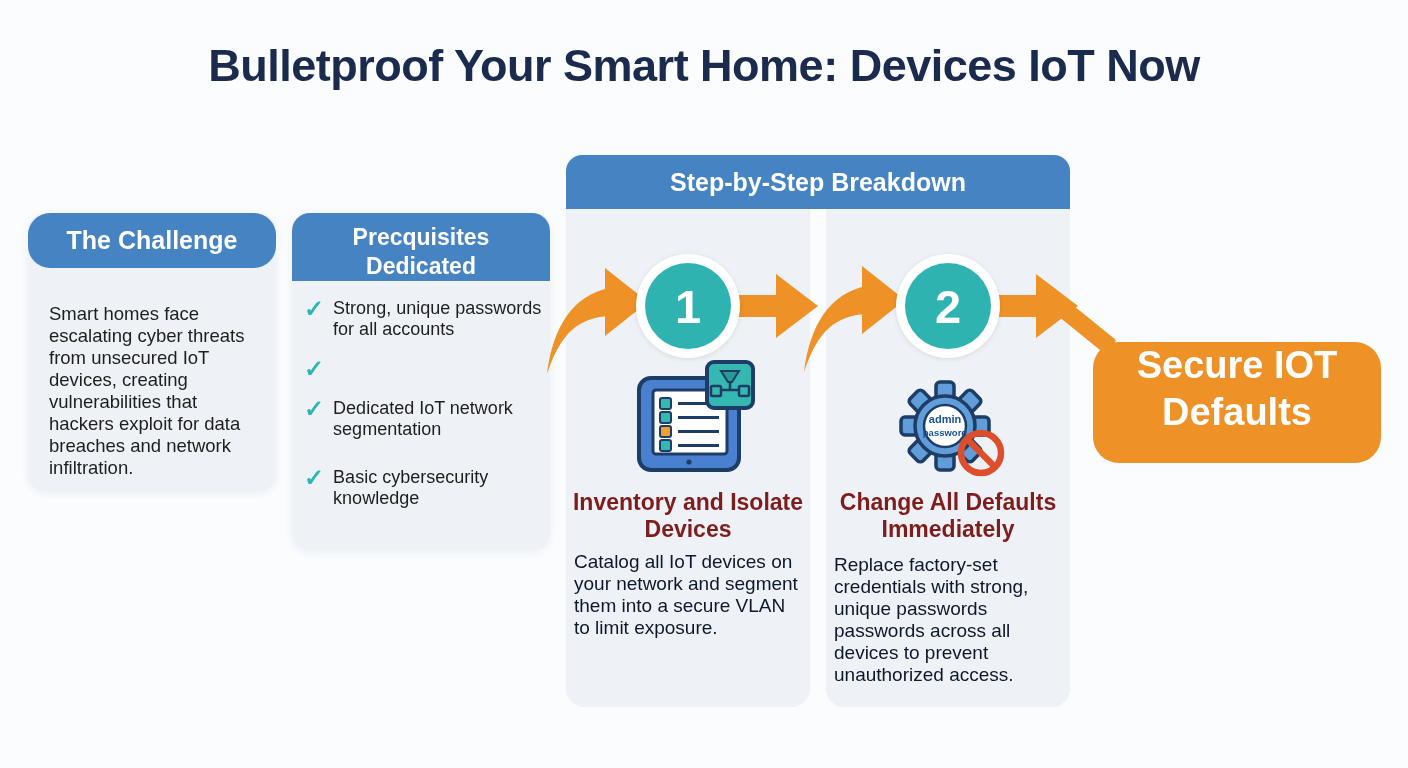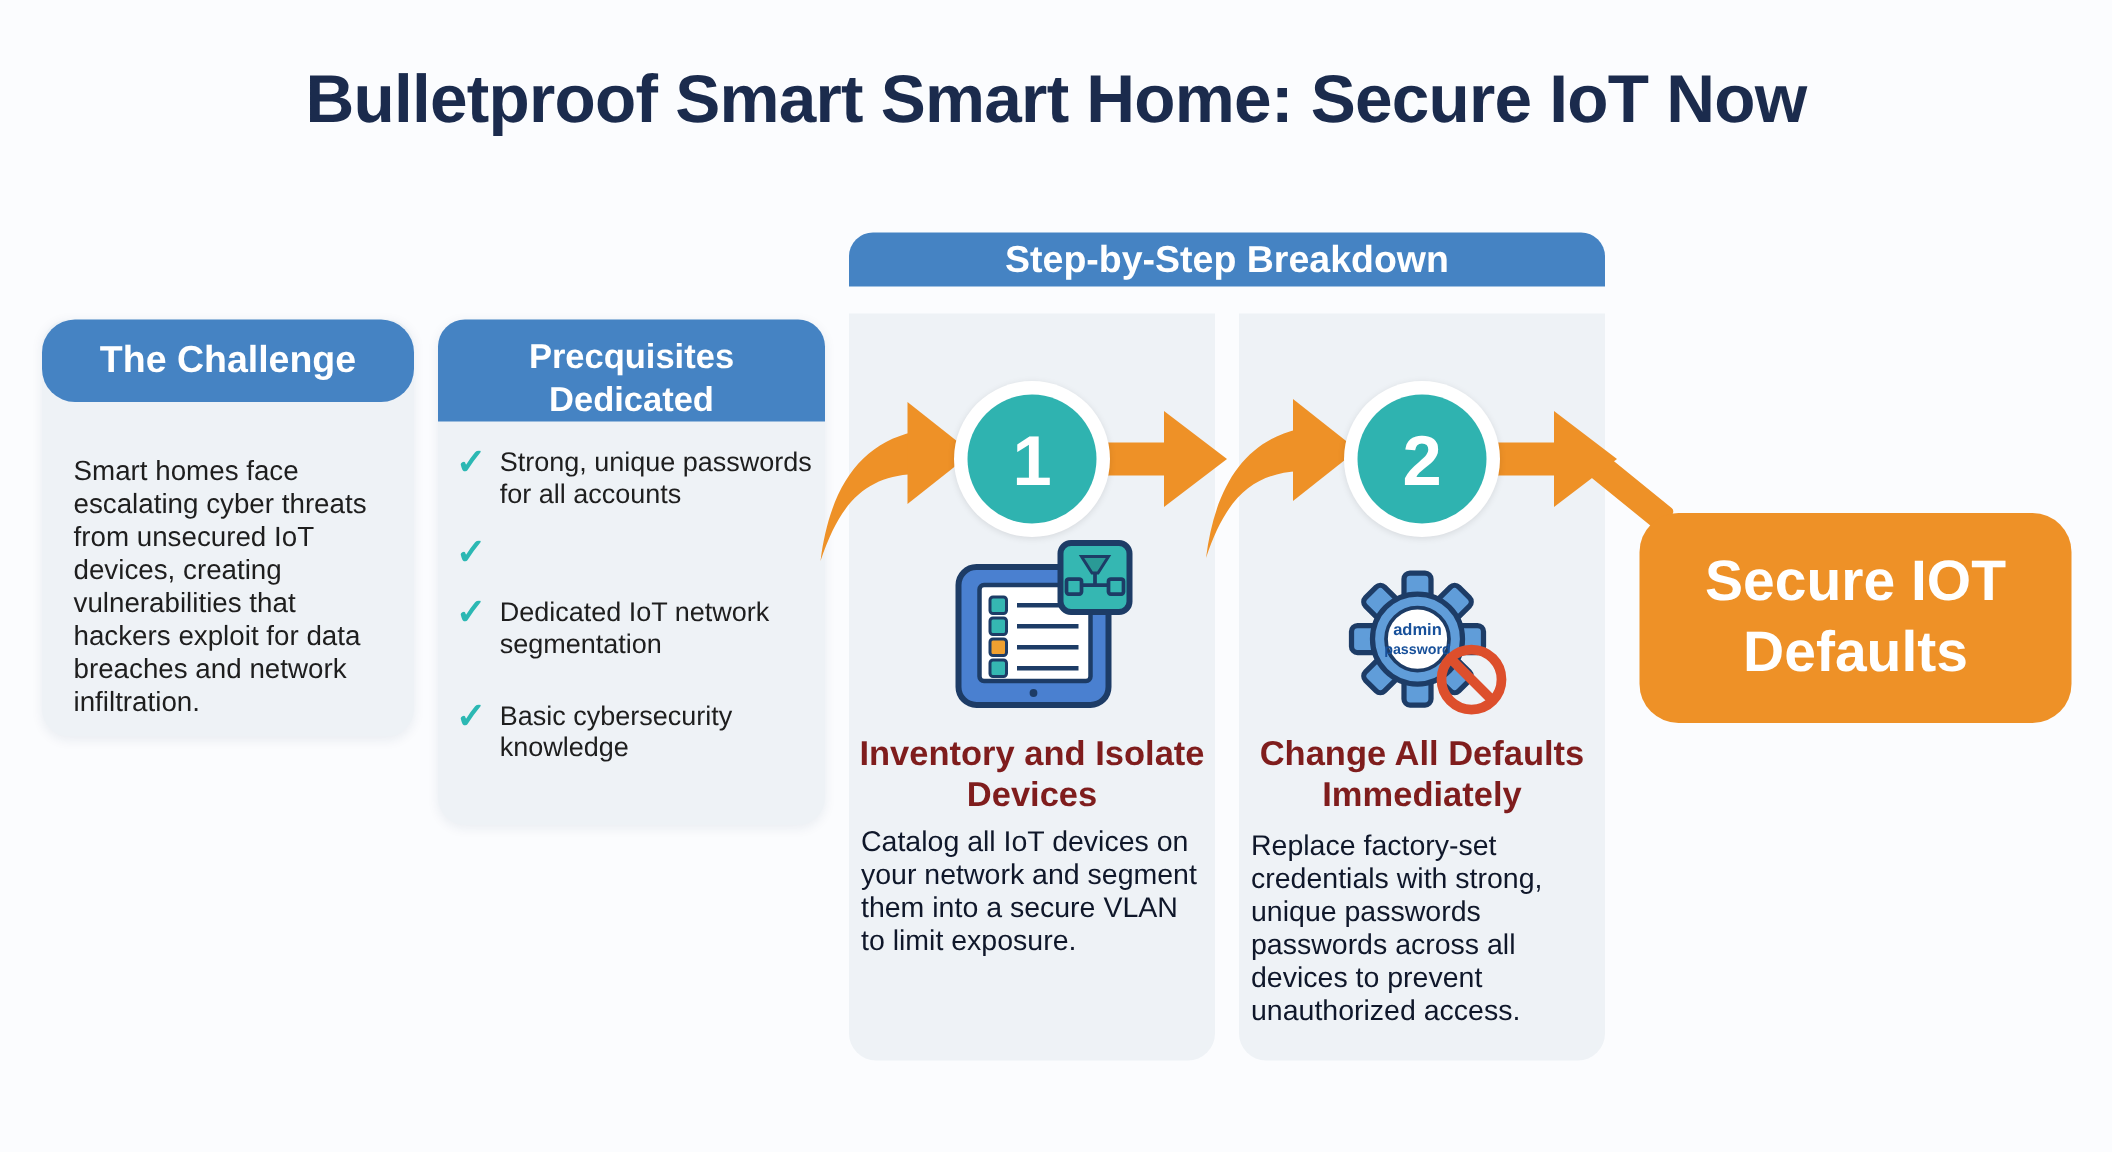--- a/index.html
+++ b/index.html
@@ -25,21 +25,21 @@
   .challenge-body { margin:0; padding:35px 19px 0 21px; font-size:18.5px; line-height:22px; color:#1e1e1e; }
 
   .prereq { left:292px; top:213px; width:258px; height:337px; }
   .prereq .card-header { height:68px; font-size:23px; line-height:29px;justify-content:flex-end; }
   .checklist { list-style:none; margin:0; padding:17px 4px 0 12px; }
   .check-item { display:flex; gap:9px; font-size:18px; line-height:21px; color:#1e1e1e; margin-bottom:18px; }
   .check-item.last { margin-top:27px; }
   .check { color:#2bb8b3; font-weight:bold; font-size:24px; line-height:22px; flex:0 0 auto; }
 
   .steps-header {
-    position:absolute; left:566px; top:155px; width:504px; height:36px;
+    position:absolute; left:566px; top:155px; width:504px; height:54px;
     background:#4583c3; border-radius:16px 16px 0 0; color:#fff;
     font-size:25px; font-weight:bold; display:flex; align-items:center; justify-content:center;
     z-index:2;
   }
   .step-col { position:absolute; top:209px; width:244px; height:498px; background:#eef2f6; border-radius:0 0 18px 18px; z-index:1; }
   .col1 { left:566px; } .col2 { left:826px; }
 
   .arrow { position:absolute; z-index:3; }
   .arrow svg { display:block; }
   .curved1 { left:543px; top:266px; }
@@ -65,32 +65,32 @@
   .icon-block { position:absolute; z-index:3; }
   .tablet-icon { left:633px; top:358px; }
   .gear-icon { left:893px; top:372px; }
 
   .step-title { position:absolute; width:244px; text-align:center; font-size:23px; font-weight:bold; color:#7f1d1d; line-height:27px; z-index:2; }
   .st1 { left:566px; top:489px; } .st2 { left:826px; top:489px; }
   .step-desc { position:absolute; width:228px; text-align:left; font-size:19px; color:#0f172a; line-height:22px; z-index:2; }
   .sd1 { left:574px; top:551px; } .sd2 { left:834px; top:554px; }
 
   .badge {
-    position:absolute; left:1093px; top:342px; width:288px; height:140px;
+    position:absolute; left:1093px; top:342px; width:288px; height:121px;
     background:#ee9127; border-radius:26px; color:#fff; z-index:2;
-    display:flex; flex-direction:column; align-items:center; justify-content:center;
+    display:flex; flex-direction:column; align-items:center; justify-content:flex-start;
     font-size:38px; font-weight:bold; line-height:47px;
   }
 </style>
 </head>
 <body>
 
 <div class="canvas">
 
-  <h1 class="title">Bulletproof Smart Smart Home: Secure IoT Now</h1>
+  <h1 class="title">Bulletproof Your Smart Home: Devices IoT Now</h1>
 
   <section class="card challenge">
     <header class="card-header">
       <span>The Challenge</span>
     </header>
     <p class="challenge-body">Smart homes face escalating cyber threats from unsecured IoT devices, creating vulnerabilities that hackers exploit for data breaches and network infiltration.</p>
   </section>
 
   <section class="card prereq">
     <header class="card-header">

